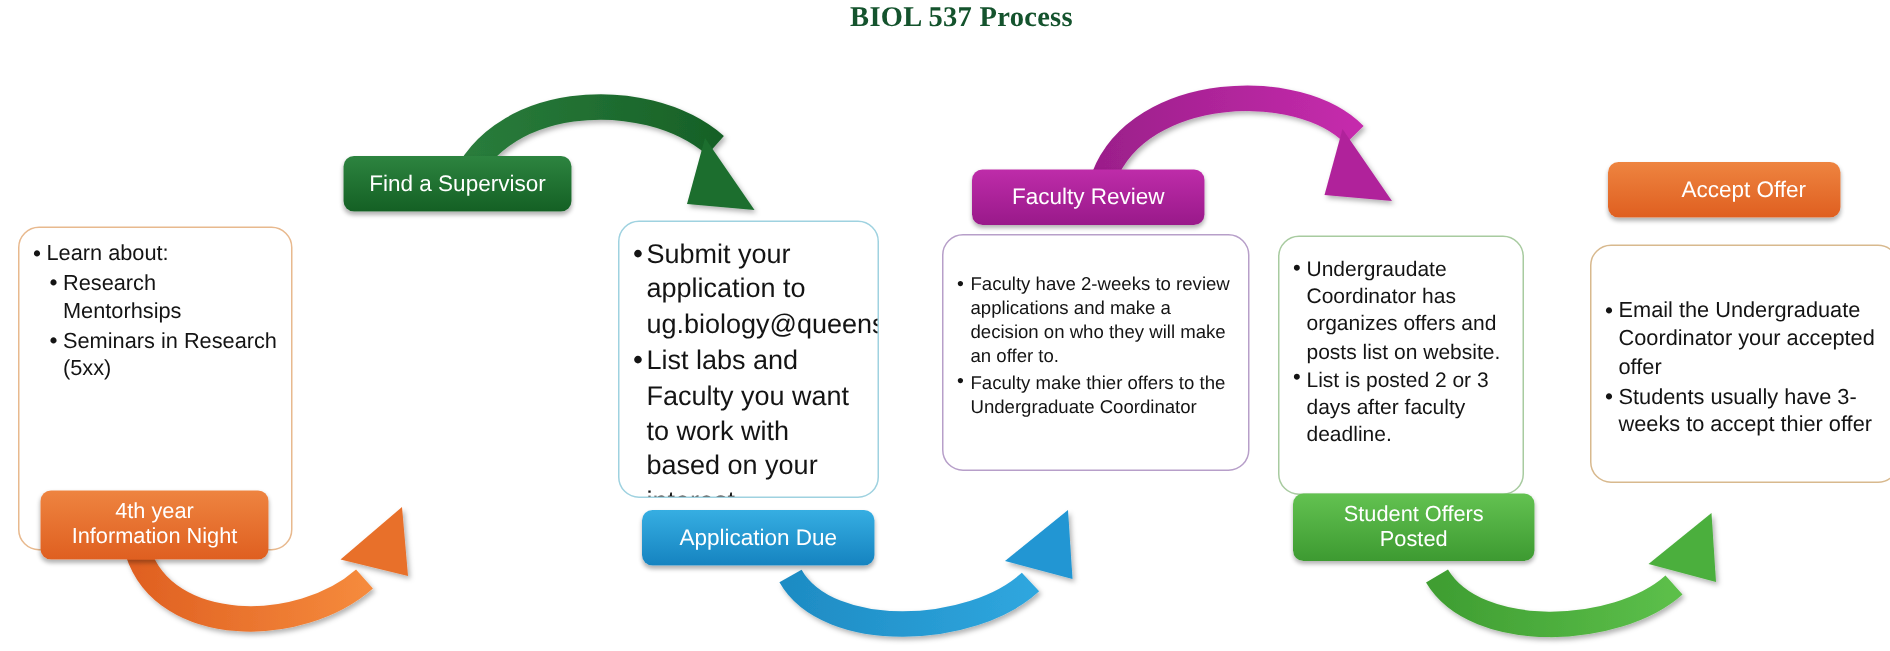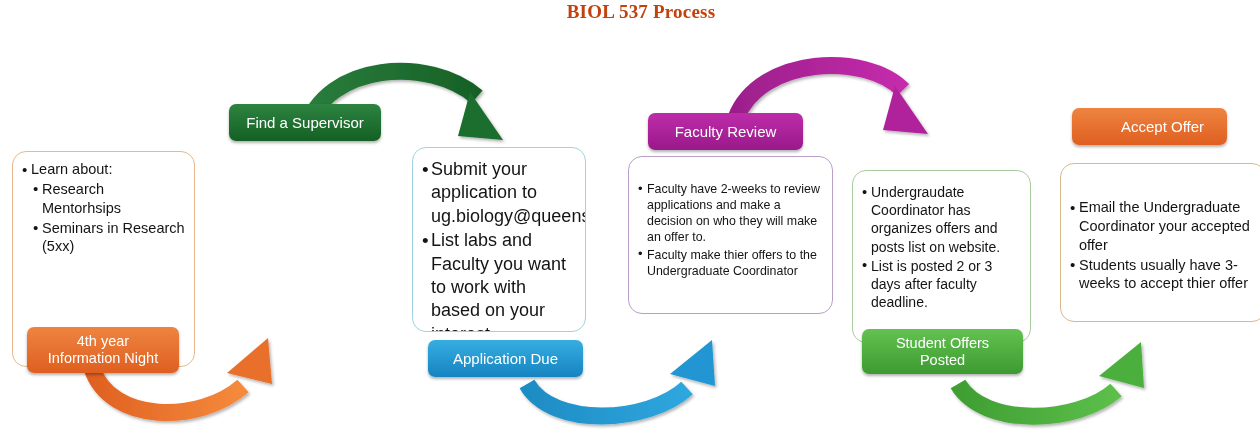--- a/index.html
+++ b/index.html
@@ -10,21 +10,21 @@
     overflow: hidden;
   }
   #canvas { position: relative; width: 1260px; height: 434px; }
 
   .title {
     position: absolute; top: 1px; left: 0; width: 1260px;
     text-align: center;
     font-family: "Liberation Serif", serif;
     font-weight: bold;
     font-size: 19px;
-    color: #c2410c;
+    color: #14532d;
     letter-spacing: .2px;
     padding-left: 22px;
   }
 
   
   .box {
     position: absolute;
     background: #ffffff;
     border: 1.2px solid #c9c9c9;
     border-radius: 14px;
@@ -145,21 +145,21 @@
   <div class="pill" style="left:428px; top:340px; width:155px; height:37px; background:linear-gradient(180deg,#36AEE2,#1583C0); font-size:15px;text-align:center;">Application Due</div>
 
   <div class="pill" style="left:648px; top:113px; width:155px; height:37px; background:linear-gradient(180deg,#BE2CA9,#99198A); font-size:15px;">Faculty Review</div>
   <div class="box" style="left:628px; top:156px; width:205px; height:158px; border-color:#B79FC9; font-size:12.4px; padding-top:24px;">
     <ul>
       <li>Faculty have 2-weeks to review applications and make a decision on who they will make an offer to.</li>
       <li>Faculty make thier offers to the Undergraduate Coordinator</li>
     </ul>
   </div>
 
-  <div class="box" style="left:852px; top:170px; width:179px; height:173px; border-color:#A8CBA0; font-size:14px; padding-top:12px;">
+  <div class="box" style="left:852px; top:157px; width:164px; height:173px; border-color:#A8CBA0; font-size:14px; padding-top:12px;">
     <ul>
       <li>Undergraudate Coordinator has organizes offers and posts list on website.</li>
       <li>List is posted 2 or 3 days after faculty deadline.</li>
     </ul>
   </div>
   <div class="pill" style="left:862px; top:329px; width:161px; height:45px; background:linear-gradient(180deg,#63C251,#3D9A31); font-size:14.5px; white-space:pre-line;">Student Offers
 Posted</div>
 
   <div class="pill" style="left:1072px; top:108px; width:155px; height:37px; background:linear-gradient(180deg,#EE8440,#DF5F20); font-size:15px;padding-left:32px;">Accept Offer</div>
   <div class="box" style="left:1044px; top:163px; width:206px; height:159px; border-color:#D8B98E; font-size:14.5px; padding-top:34px;margin-left:16px;">

